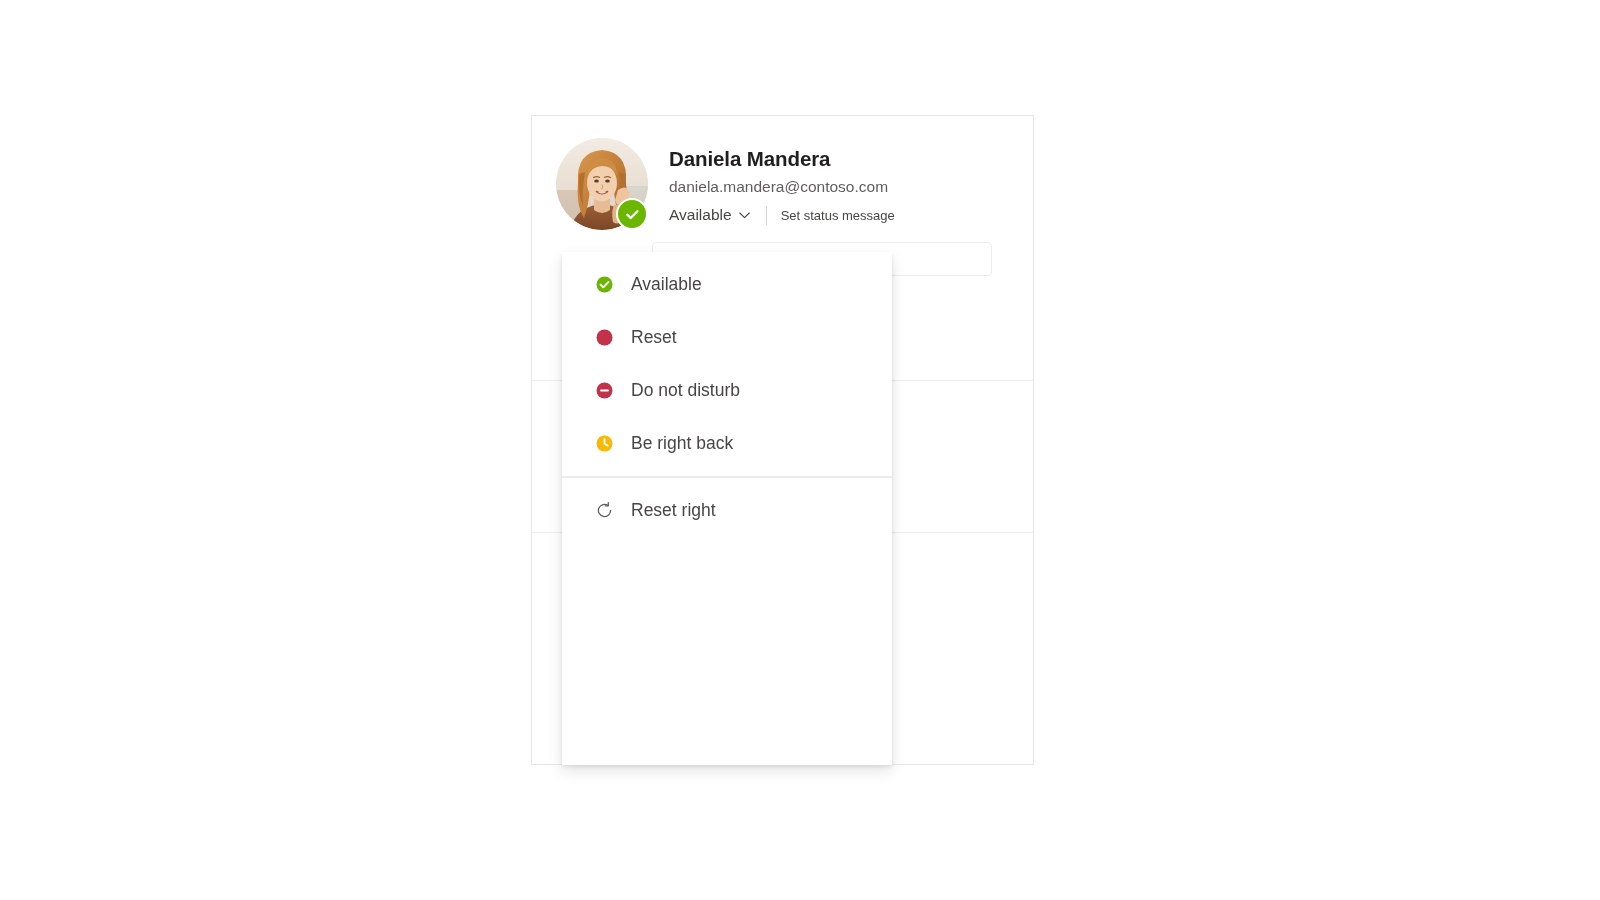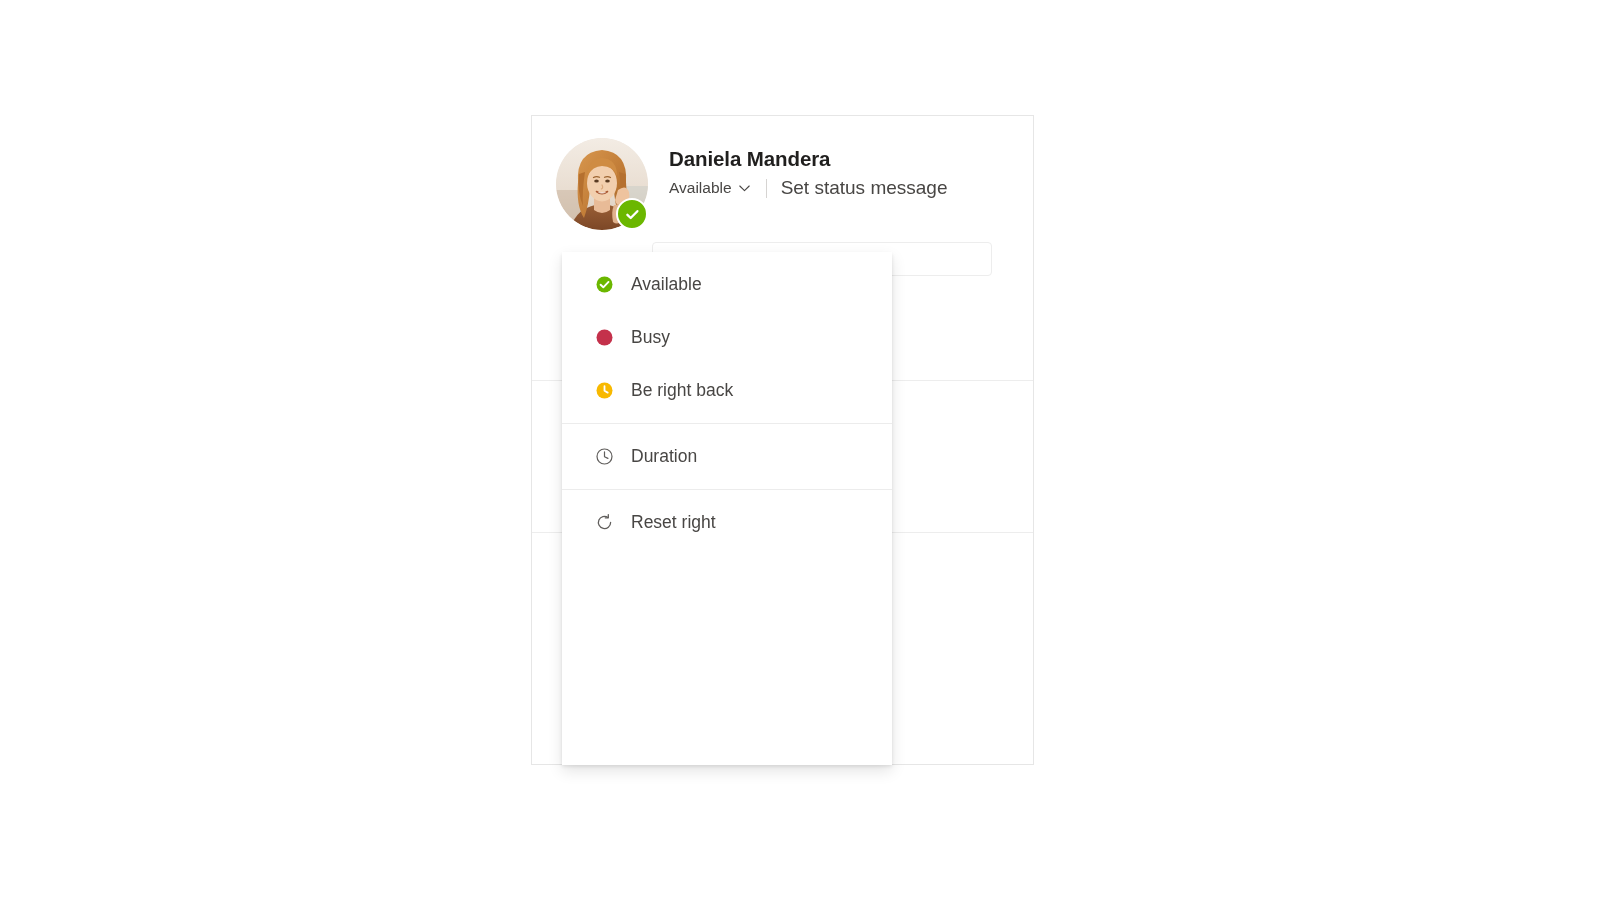--- a/index.html
+++ b/index.html
@@ -143,21 +143,21 @@
 
   .status-sep {
     width: 1px;
     height: 19px;
     background: #d6d4d2;
     margin: 0 14px 0 16px;
     flex: none;
   }
 
   .status-msg-link {
-    font-size: 19px;
+    font-size: 13px;
     color: #484644;
     cursor: pointer;
     white-space: nowrap;
   }
 
   
   .flyout {
     position: absolute;
     left: 562px;
     top: 252px;
@@ -275,20 +275,21 @@
       </div>
       <div class="avatar-badge">
         <svg viewBox="0 0 16 16" xmlns="http://www.w3.org/2000/svg">
           <path d="M3.2 8.3 L6.3 11.3 L12.6 4.9" fill="none" stroke="#ffffff" stroke-width="2.2" stroke-linecap="round" stroke-linejoin="round"></path>
         </svg>
       </div>
     </div>
 
     <div class="profile-text">
       <div class="profile-name">Daniela Mandera</div>
+      <div class="profile-email">daniela.mandera@contoso.com</div>
       <div class="profile-statusline">
         <div class="status-trigger">
           <span>Available</span>
           <svg class="chev" viewBox="0 0 11 7" xmlns="http://www.w3.org/2000/svg">
             <path d="M0.8 1 L5.5 5.6 L10.2 1" fill="none" stroke="#484644" stroke-width="1.1" stroke-linecap="round" stroke-linejoin="round"></path>
           </svg>
         </div>
         <div class="status-sep"></div>
         <div class="status-msg-link">Set status message</div>
       </div>
@@ -308,51 +309,49 @@
         </span>
         <span class="menu-label">Available</span>
       </div>
 
       <div class="menu-item">
         <span class="menu-icon">
           <svg width="19" height="19" viewBox="0 0 19 19" xmlns="http://www.w3.org/2000/svg">
             <circle cx="9.5" cy="9.5" r="8" fill="#c4314b"></circle>
           </svg>
         </span>
-        <span class="menu-label">Busy</span>
-      </div>
-
+        <span class="menu-label">Reset</span>
+      </div>
+
+      <div class="menu-item">
+        <span class="menu-icon">
+          <svg width="19" height="19" viewBox="0 0 19 19" xmlns="http://www.w3.org/2000/svg">
+            <circle cx="9.5" cy="9.5" r="8" fill="#c4314b"></circle>
+            <rect x="5" y="8.5" width="9" height="2.1" rx="1.05" fill="#ffffff"></rect>
+          </svg>
+        </span>
+        <span class="menu-label">Do not disturb</span>
+      </div>
 
       <div class="menu-item">
         <span class="menu-icon">
           <svg width="19" height="19" viewBox="0 0 19 19" xmlns="http://www.w3.org/2000/svg">
             <circle cx="9.5" cy="9.5" r="8" fill="#f8b900"></circle>
             <path d="M9.5 5.1 L9.5 9.8 L12.7 11.6" fill="none" stroke="#ffffff" stroke-width="1.8" stroke-linecap="round" stroke-linejoin="round"></path>
           </svg>
         </span>
         <span class="menu-label">Be right back</span>
       </div>
 
 
 
     </div>
 
     <div class="flyout-divider"></div>
 
-    <div class="flyout-group group-pad-top group-pad-bottom">
-      <div class="menu-item">
-        <span class="menu-icon">
-          <svg width="19" height="19" viewBox="0 0 19 19" xmlns="http://www.w3.org/2000/svg">
-            <circle cx="9.5" cy="9.5" r="7.5" fill="none" stroke="#605e5c" stroke-width="1.2"></circle>
-            <path d="M9.5 4.9 L9.5 9.7 L12.9 11.4" fill="none" stroke="#605e5c" stroke-width="1.2" stroke-linecap="round" stroke-linejoin="round"></path>
-          </svg>
-        </span>
-        <span class="menu-label">Duration</span>
-      </div>
-    </div>
 
     <div class="flyout-divider"></div>
 
     <div class="flyout-group group-pad-top group-pad-bottom">
       <div class="menu-item">
         <span class="menu-icon">
           <svg width="19" height="19" viewBox="0 0 19 19" xmlns="http://www.w3.org/2000/svg">
             <path d="M15.6 9.5 a6.1 6.1 0 1 1 -2.6 -5.0" fill="none" stroke="#605e5c" stroke-width="1.3" stroke-linecap="round"></path>
             <path d="M13.3 1.6 L13.3 4.8 L10.2 4.8" fill="none" stroke="#605e5c" stroke-width="1.3" stroke-linecap="round" stroke-linejoin="round"></path>
           </svg>

